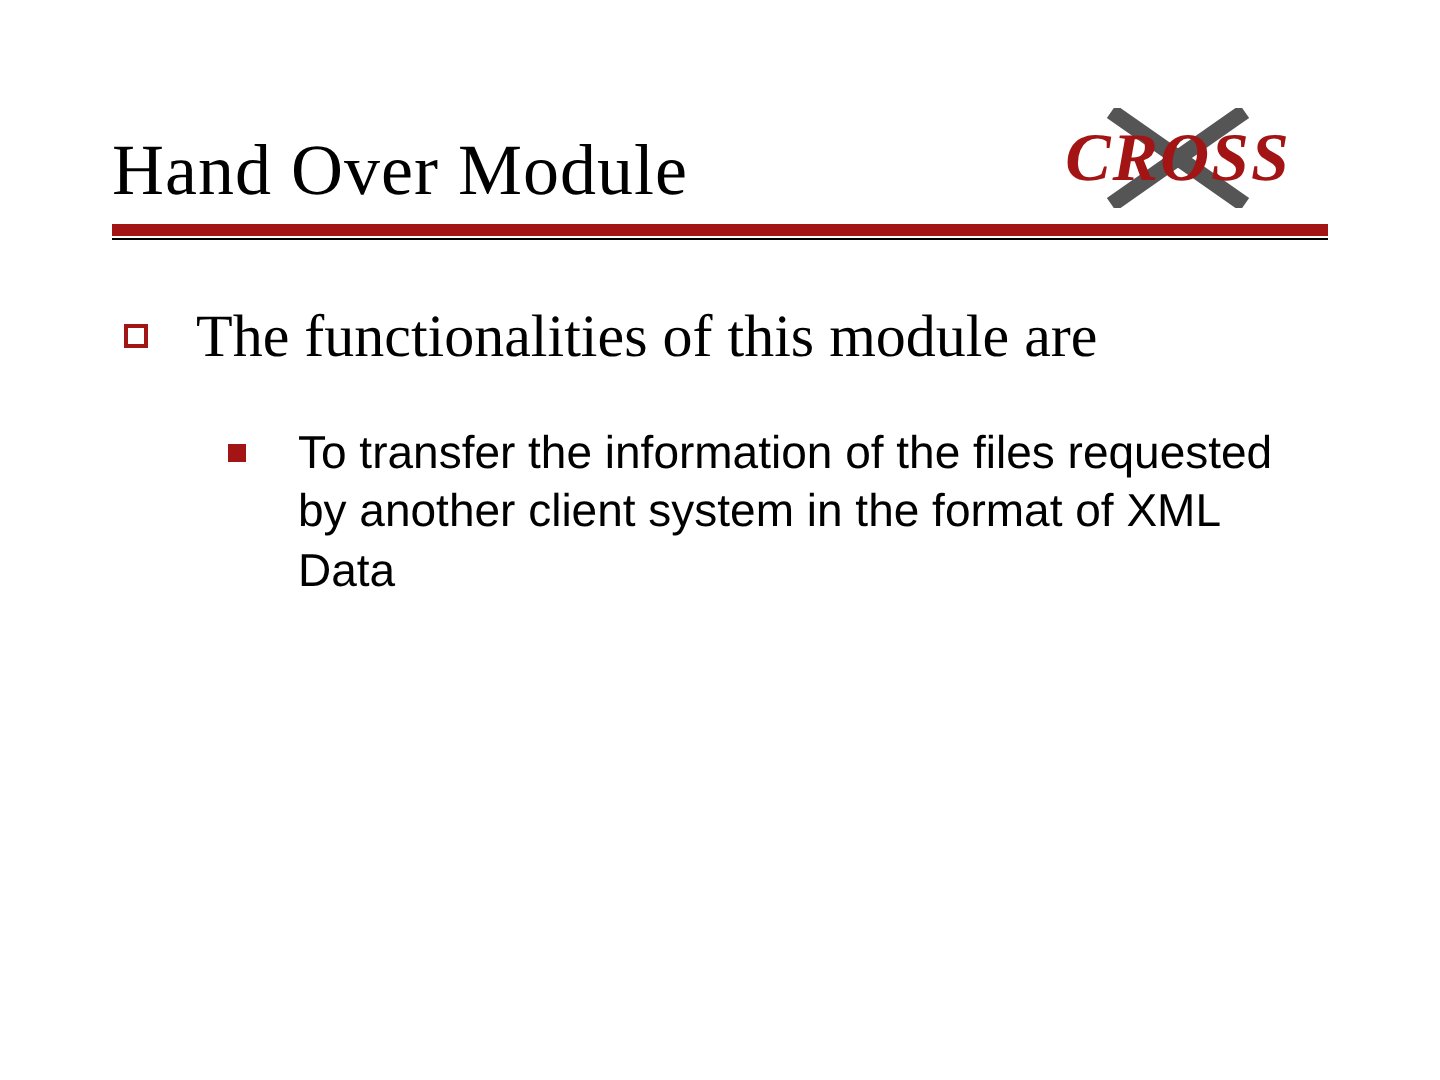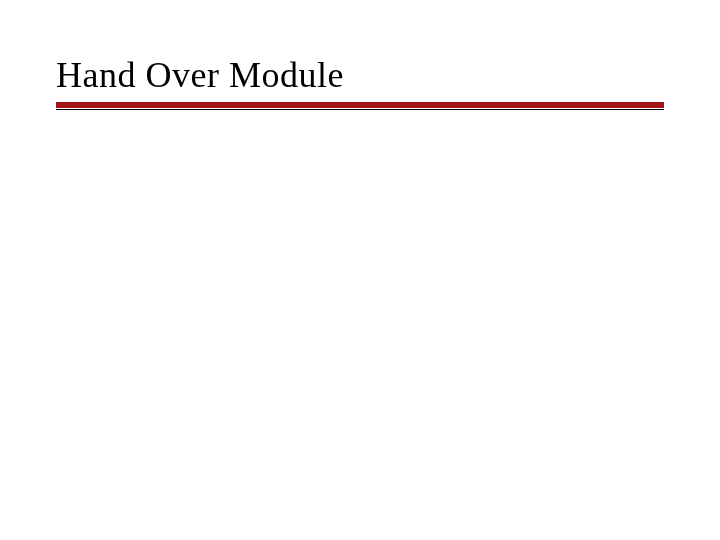--- a/index.html
+++ b/index.html
@@ -92,31 +92,50 @@
     max-width: 520px;
   }
 </style>
 </head>
 <body>
 
 <div class="slide">
 
   <div class="header-row">
     <div class="title">Hand Over Module</div>
+    <div class="logo" aria-label="CROSS logo">
+      <svg viewBox="0 0 150 50" width="150" height="50">
+
+        <g stroke="#555" stroke-width="8" stroke-linecap="square">
+          <line x1="45" y1="4" x2="105" y2="46"></line>
+          <line x1="105" y1="4" x2="45" y2="46"></line>
+        </g>
+
+        <text x="75" y="36" text-anchor="middle" font-family="'Brush Script MT','Segoe Script',cursive" font-size="34" font-style="italic" fill="#a31515" font-weight="600" letter-spacing="1">CROSS</text>
+      </svg>
+    </div>
   </div>
 
   <div class="hr-wrap">
     <div class="hr-red"></div>
     <div class="hr-thin"></div>
   </div>
 
   <div class="content">
 
+    <div class="level1">
+      <div class="bullet-square-outline"></div>
+      <div class="level1-text">The functionalities of this module are</div>
+    </div>
 
     <div class="level2-list">
 
+      <div class="level2">
+        <div class="bullet-square-fill"></div>
+        <div class="level2-text">To transfer the information of the files requested by another client system in the format of XML Data</div>
+      </div>
 
 
     </div>
 
   </div>
 
 </div>
 
 </body></html>

